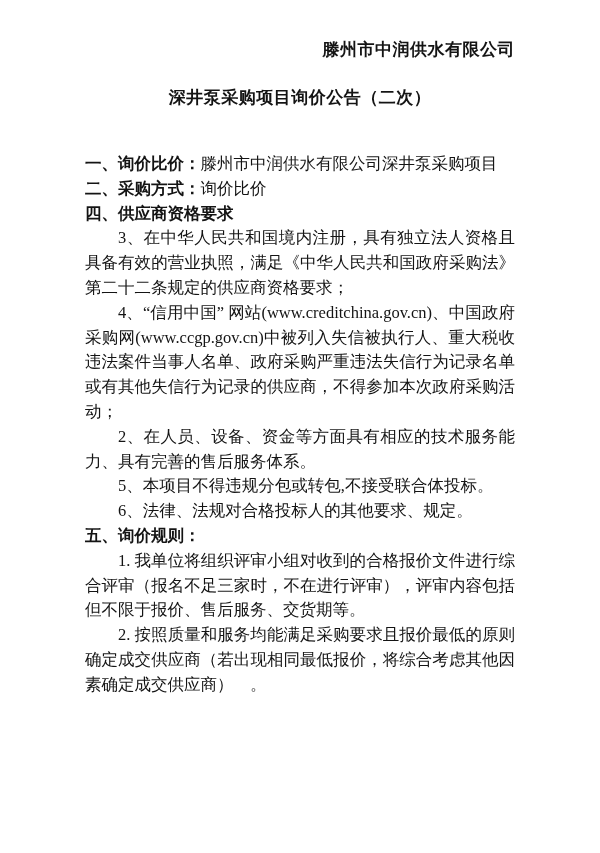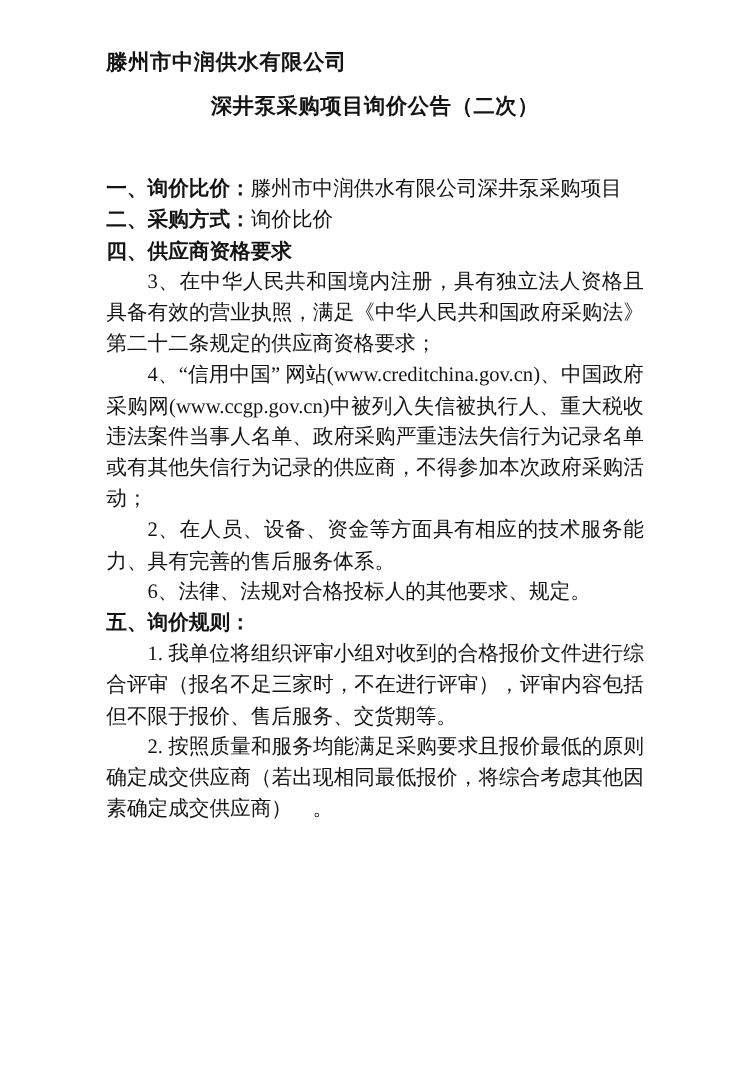--- a/index.html
+++ b/index.html
@@ -12,33 +12,33 @@
     width: 600px;
     height: 853px;
     box-sizing: border-box;
     background: #ffffff;
     padding: 30px 85px 0 85px;
     font-family: "Liberation Serif", "DejaVu Serif", serif;
     color: #141414;
     overflow: hidden;
   }
   .doc-title {
-    text-align: left;
+    text-align: right;
     font-weight: 700;
     font-size: 17px;
     line-height: 24px;
     margin-top: 8px;
     letter-spacing: 0.5px;
   }
   .doc-subtitle {
     text-align: center;
     font-weight: 700;
     font-size: 17px;
     line-height: 24px;
-    margin-top: 11px;
+    margin-top: 24px;
     letter-spacing: 0.5px;
   }
   .doc-body {
     margin-top: 42px;
     font-size: 16.5px;
     line-height: 24.8px;
     text-align: justify;
   }
   .doc-body p {
     margin: 0;
@@ -69,20 +69,21 @@
 
     <p class="sec-heading">四、供应商资格要求</p>
 
     <p class="indent">3、在中华人民共和国境内注册，具有独立法人资格且具备有效的营业执照，满足《中华人民共和国政府采购法》第二十二条规定的供应商资格要求；</p>
 
     <p class="indent">4、“信用中国” 网站(www.creditchina.gov.cn)、中国政府采购网(www.ccgp.gov.cn)中被列入失信被执行人、重大税收违法案件当事人名单、政府采购严重违法失信行为记录名单或有其他失信行为记录的供应商，不得参加本次政府采购活动；</p>
 
 
     <p class="indent">2、在人员、设备、资金等方面具有相应的技术服务能力、具有完善的售后服务体系。</p>
 
+    <p class="indent">5、本项目不得违规分包或转包,不接受联合体投标。</p>
 
     <p class="indent">6、法律、法规对合格投标人的其他要求、规定。</p>
 
     <p class="sec-heading">五、询价规则：</p>
 
     <p class="indent">1. 我单位将组织评审小组对收到的合格报价文件进行综合评审（报名不足三家时，不在进行评审），评审内容包括但不限于报价、售后服务、交货期等。</p>
 
     <p class="indent">2. 按照质量和服务均能满足采购要求且报价最低的原则确定成交供应商（若出现相同最低报价，将综合考虑其他因素确定成交供应商）　。</p>
 
   </div>

